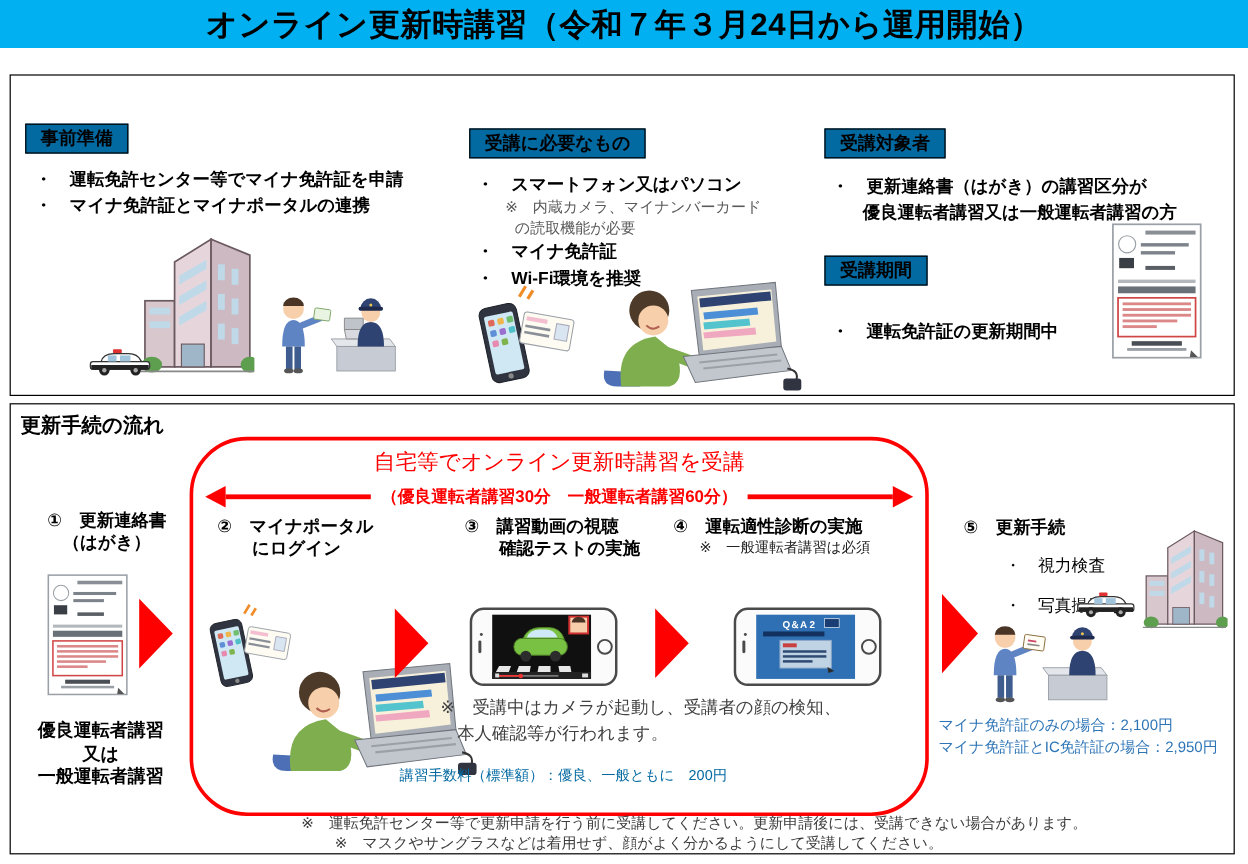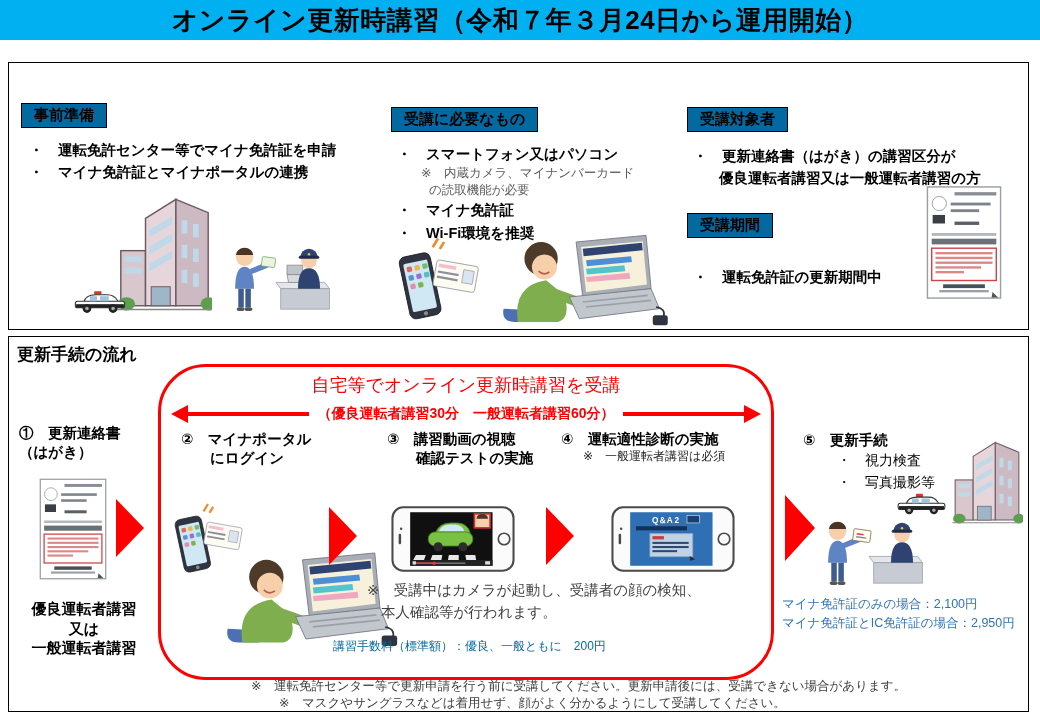--- a/index.html
+++ b/index.html
@@ -38,21 +38,21 @@
 
   .tri{width:0;height:0;border-top:29px solid transparent;border-bottom:29px solid transparent;border-left:28px solid #FF0000;}
   .tri-big{border-top-width:33px;border-bottom-width:33px;border-left-width:30px;}
 
   .camera-note{font-size:14.5px;color:#404040;line-height:1.5;white-space:nowrap;}
   .fee-blue{color:#0369a1;font-size:12px;white-space:nowrap;}
   .fee-blue-sm{color:#2E75B6;font-size:12.5px;line-height:1.5;white-space:nowrap;}
   .dest{color:#FF0000;font-weight:bold;font-size:17px;line-height:1.3;white-space:nowrap;}
   .coursetype{font-size:15px;font-weight:bold;text-align:center;line-height:1.3;white-space:nowrap;}
   .footnote{font-size:12.5px;color:#3C3C3C;white-space:nowrap;}
-  .s5-bullet{font-size:14px;font-weight:normal;line-height:1.55;white-space:nowrap;padding-left:34px;}
+  .s5-bullet{font-size:14px;font-weight:normal;line-height:1.55;white-space:nowrap;padding-left:34px;margin-top:11px;}
 </style>
 </head>
 <body>
 
 <div class="stage">
 
   <div class="abs header">
     <div class="header-title">オンライン更新時講習（令和７年３月24日から運用開始）</div>
   </div>
 
@@ -325,21 +325,21 @@
         <path d="M95 63 l7 4 -6 2 z" fill="#2c2c2c"></path>
       </svg>
 
       <div class="abs camera-note" style="left:206px;top:213px;">
         <div>※　受講中はカメラが起動し、受講者の顔の検知、</div>
         <div style="padding-left:14px;">本人確認等が行われます。</div>
       </div>
       <div class="abs fee-blue" style="left:172px;top:271px;">講習手数料（標準額）：優良、一般ともに　200円</div>
     </div>
 
-    <div class="abs step" style="left:10px;top:88px;width:140px;font-family:Liberation Mono, monospace;">
+    <div class="abs step" style="left:10px;top:88px;width:140px;text-align:center;">
       <div>①　更新連絡書</div>
       <div>（はがき）</div>
     </div>
 
     <svg class="abs" style="left:30px;top:140px;" width="68" height="104" viewBox="0 0 80 120">
       <rect x="1.5" y="1.5" width="77" height="117" fill="#FFFFFF" stroke="#9aa0a6" stroke-width="1.5"></rect>
       <rect x="30" y="7" width="44" height="3.5" fill="#8a8f95"></rect>
       <circle cx="14" cy="19" r="7.5" fill="none" stroke="#9aa0a6"></circle>
       <rect x="7" y="31" width="13" height="9" fill="#3a3f45"></rect>
       <rect x="26" y="18" width="42" height="3" fill="#7d838a"></rect>

